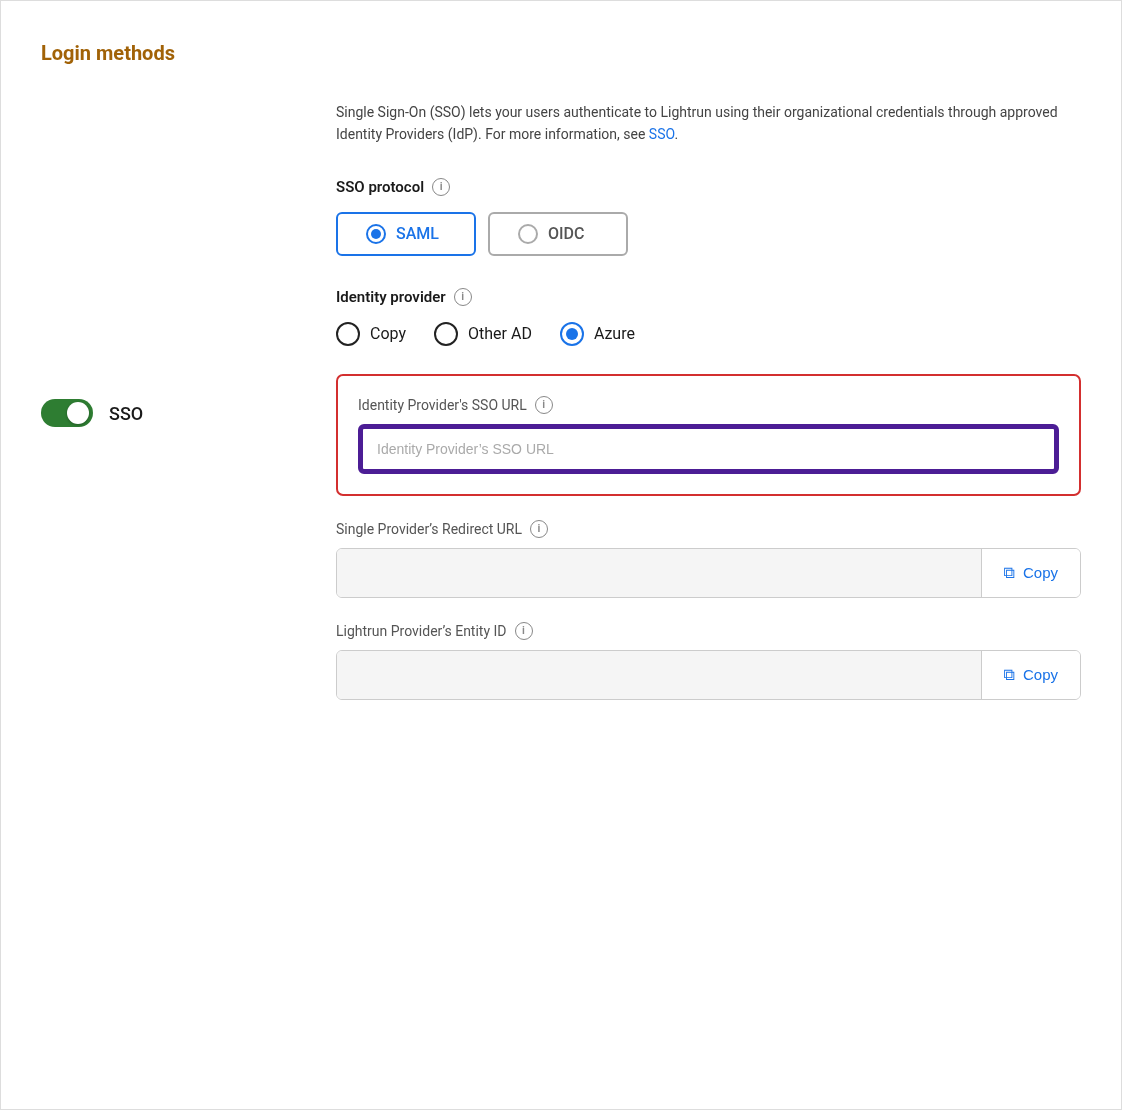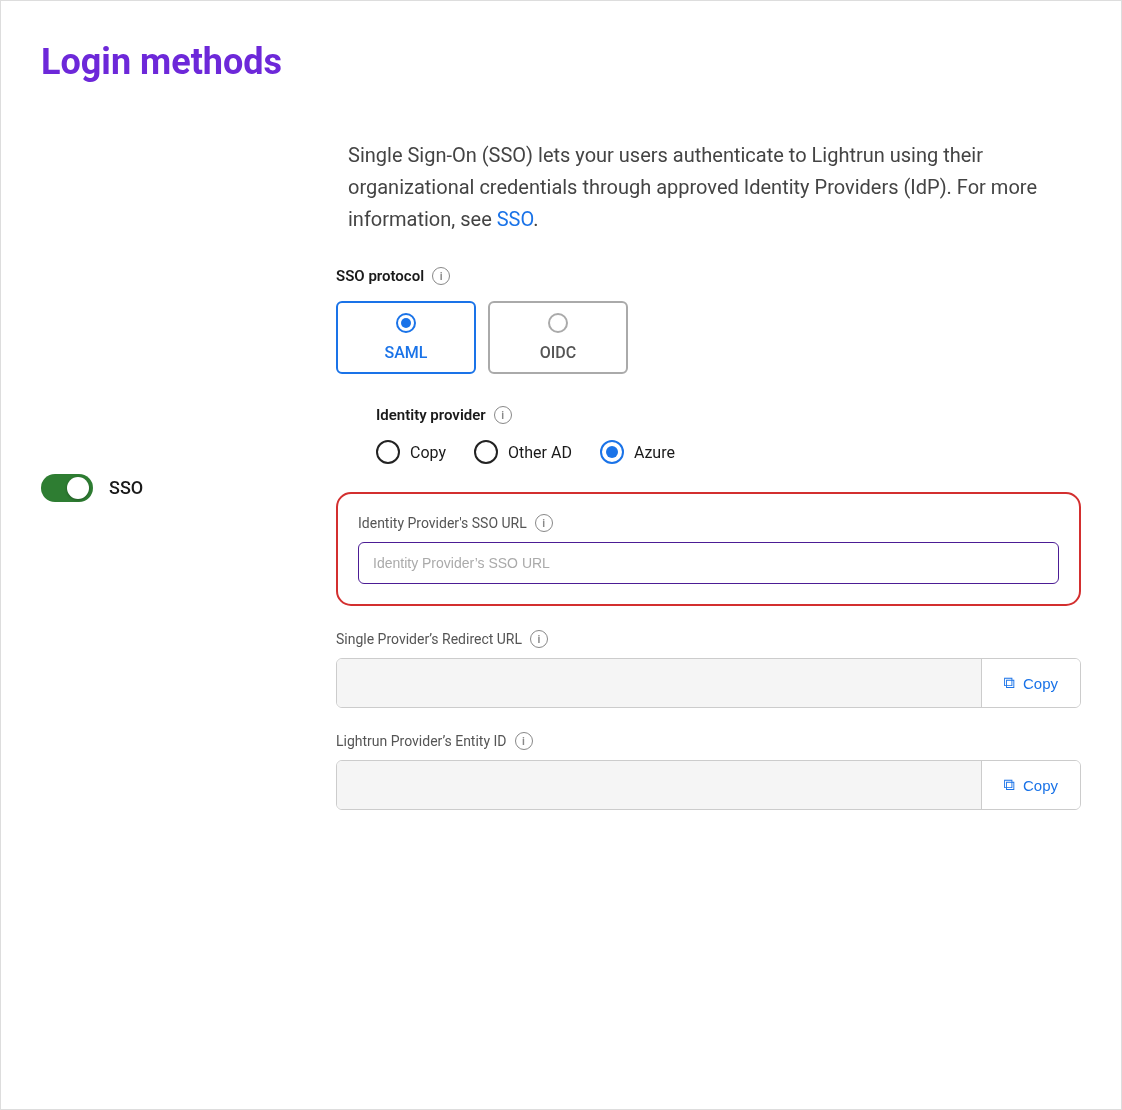--- a/index.html
+++ b/index.html
@@ -21,24 +21,24 @@
       width: 1122px;
       min-height: 1110px;
       background: #fff;
       border: 1px solid #ddd;
       padding: 40px 40px;
       display: flex;
       flex-direction: column;
     }
 
     .page-title {
-      font-size: 36px;
+      font-size: 20px;
       font-weight: 700;
-      color: #6d28d9;
-      margin-bottom: 56px;
+      color: #a16207;
+      margin-bottom: 36px;
     }
 
     .sso-section {
       display: flex;
       flex-direction: row;
       gap: 15px;
       align-items: center;
     }
 
     .sso-left {
@@ -74,25 +74,24 @@
       font-size: 18px;
       font-weight: 500;
       color: #1a1a1a;
     }
 
     .sso-right {
       flex: 1;
     }
 
     .sso-description {
-      font-size: 20px;
+      font-size: 14px;
       color: #444;
       line-height: 1.6;
       margin-bottom: 32px;
-      margin-left: 12px;
     }
 
     .sso-description a {
       color: #1a73e8;
       text-decoration: none;
     }
 
     .section-label {
       display: flex;
       align-items: center;
@@ -127,21 +126,20 @@
     .protocol-option {
       display: flex;
       align-items: center;
       gap: 10px;
       border: 2px solid #1a73e8;
       border-radius: 6px;
       padding: 10px 28px;
       cursor: pointer;
       min-width: 140px;
       background: #fff;
-      flex-direction: column;
     }
 
     .protocol-option.inactive {
       border-color: #aaa;
     }
 
     .radio-outer {
       width: 20px;
       height: 20px;
       border-radius: 50%;
@@ -168,21 +166,20 @@
       font-weight: 500;
       color: #1a73e8;
     }
 
     .protocol-text.inactive {
       color: #555;
     }
 
     .identity-provider-section {
       margin-bottom: 28px;
-      margin-left: 40px;
     }
 
     .idp-options {
       display: flex;
       align-items: center;
       gap: 28px;
       margin-top: 4px;
     }
 
     .idp-option {
@@ -214,37 +211,37 @@
       background: #1a73e8;
     }
 
     .idp-label {
       font-size: 16px;
       color: #1a1a1a;
     }
 
     .form-section {
       border: 2px solid #d32f2f;
-      border-radius: 15px;
+      border-radius: 7px;
       padding: 20px 20px;
       margin-bottom: 24px;
     }
 
     .field-label {
       display: flex;
       align-items: center;
       gap: 8px;
       font-size: 14px;
       color: #555;
       margin-bottom: 10px;
     }
 
     .text-input {
       width: 100%;
-      border: 1px solid #4c1d95;
+      border: 5px solid #4c1d95;
       border-radius: 6px;
       padding: 12px 14px;
       font-size: 14px;
       color: #8b5cf6;
       background: #fff;
       outline: none;
     }
 
     .text-input::placeholder {
       color: #aaa;

